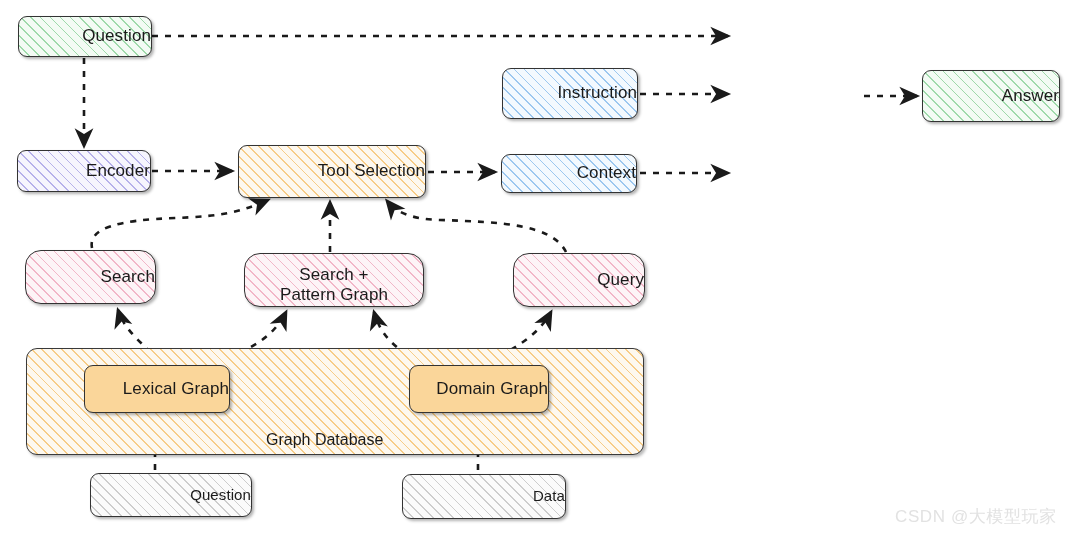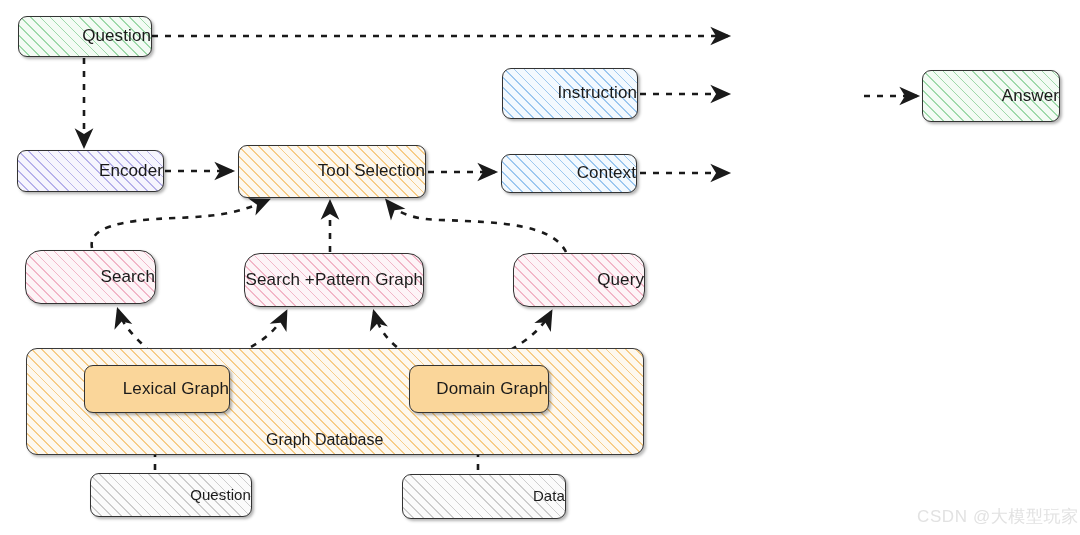--- a/index.html
+++ b/index.html
@@ -106,21 +106,20 @@
     white-space: nowrap;
     z-index: 4;
   }
   .watermark {
     position: absolute;
     font-size: 17px;
     color: #e2e2e2;
     letter-spacing: 0.6px;
     white-space: nowrap;
     z-index: 5;
-    margin-left: 22px;
   }
 </style>
 </head>
 <body>
 
 <div id="canvas">
 
   <svg id="edges" viewBox="0 0 1080 535">
     <defs>
       <marker id="ah" markerWidth="9" markerHeight="9" refX="7.2" refY="4.5" orient="auto" markerUnits="strokeWidth">
@@ -169,21 +168,21 @@
       <path d="M478,470 L478,416" marker-end="url(#ah)"></path>
     </g>
 
     <path d="M247,388 L403,388" stroke="#f28c20" stroke-width="2.6" fill="none" stroke-dasharray="6 7" marker-end="url(#aho)" marker-start="url(#aho-start)"></path>
   </svg>
 
   <div class="node hatch-green" style="left:18px; top:16px; width:134px; height:41px;">
     <span>Question</span>
   </div>
 
-  <div class="node hatch-purple" style="left:17px; top:150px; width:147px; height:42px;">
+  <div class="node hatch-purple" style="left:17px; top:150px; width:134px; height:42px;">
     <span>Encoder</span>
   </div>
 
   <div class="node hatch-orange" style="left:238px; top:145px; width:188px; height:53px;">
     <span>Tool Selection</span>
   </div>
 
   <div class="node hatch-blue" style="left:502px; top:68px; width:136px; height:51px;">
     <span>Instruction</span>
   </div>
@@ -194,21 +193,21 @@
 
 
   <div class="node hatch-green" style="left:922px; top:70px; width:138px; height:52px;">
     <span>Answer</span>
   </div>
 
   <div class="node hatch-pink" style="left:25px; top:250px; width:131px; height:54px;">
     <span>Search</span>
   </div>
 
-  <div class="node hatch-pink" style="left:244px; top:253px; width:180px; height:54px; flex-direction:row;">
+  <div class="node hatch-pink" style="left:244px; top:253px; width:180px; height:54px; flex-direction:column;">
     <span>Search +</span>
     <span>Pattern Graph</span>
   </div>
 
   <div class="node hatch-pink" style="left:513px; top:253px; width:132px; height:54px;">
     <span>Query</span>
   </div>
 
   <div class="container-box hatch-orange" style="left:26px; top:348px; width:618px; height:107px;"></div>
   <div class="container-label" style="left:266px; top:431px;">Graph Database</div>

